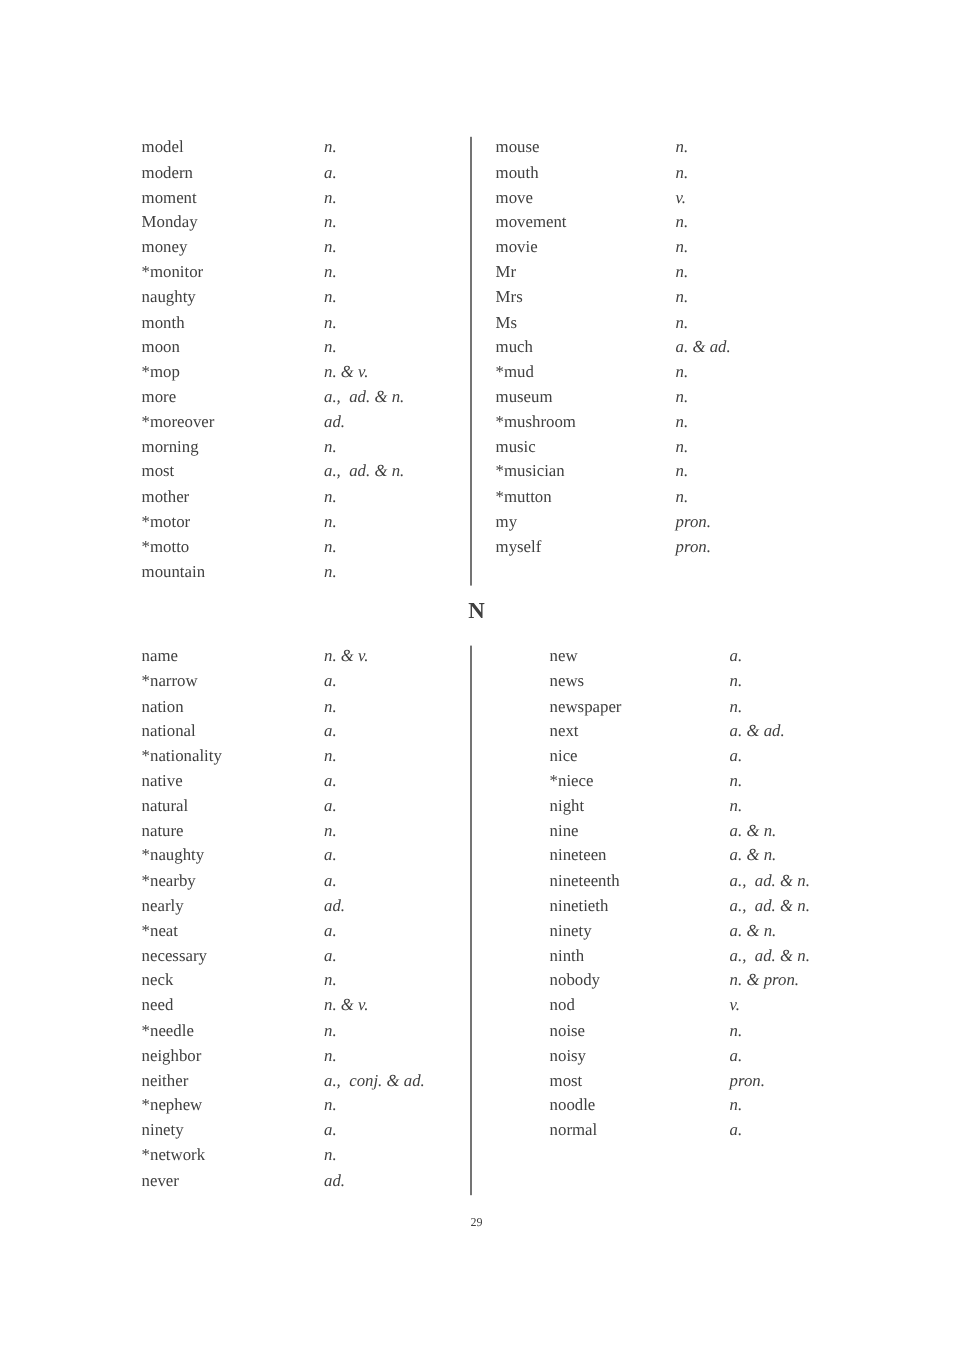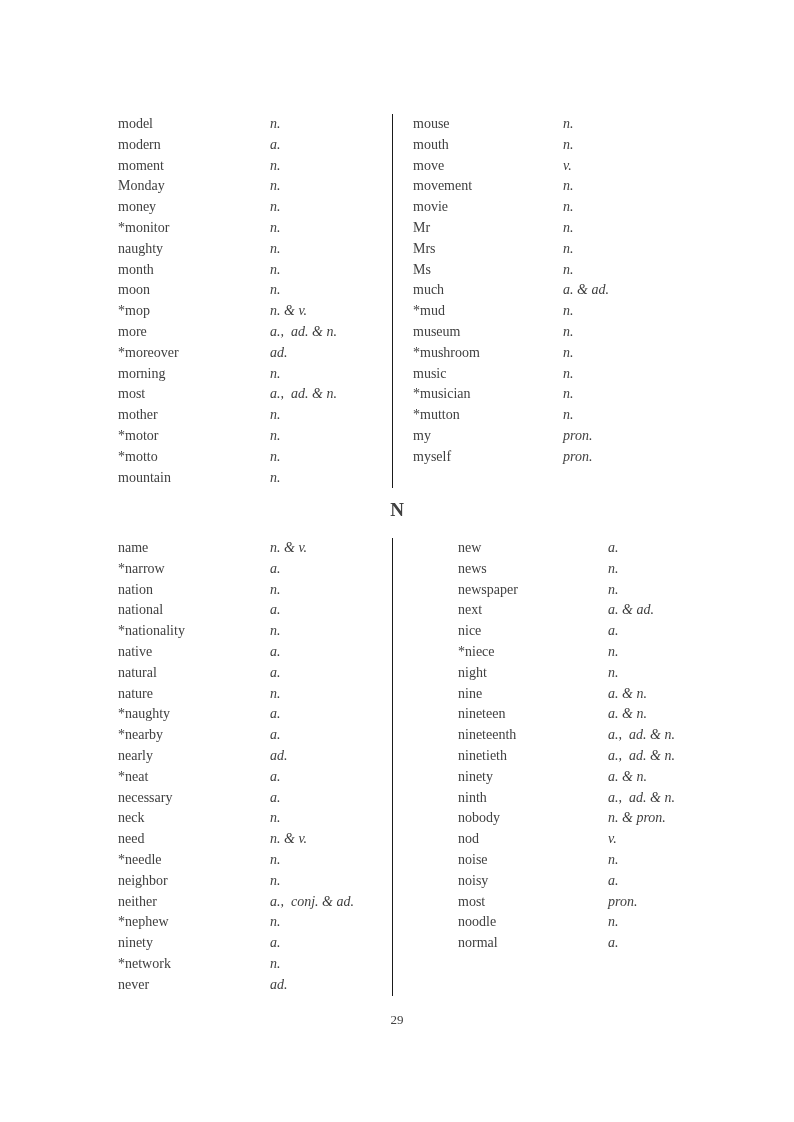--- a/index.html
+++ b/index.html
@@ -50,21 +50,21 @@
     font-size: 19px;
     font-weight: bold;
     line-height: 24px;
   }
   .page-number {
     position: absolute;
     top: 1010px;
     left: 0;
     width: 794px;
     text-align: center;
-    font-size: 13px;
+    font-size: 10px;
     line-height: 20px;
   }
 </style>
 </head>
 <body>
 
 <div class="page">
 
   <div class="section section-m">
     <div class="col col-left">

